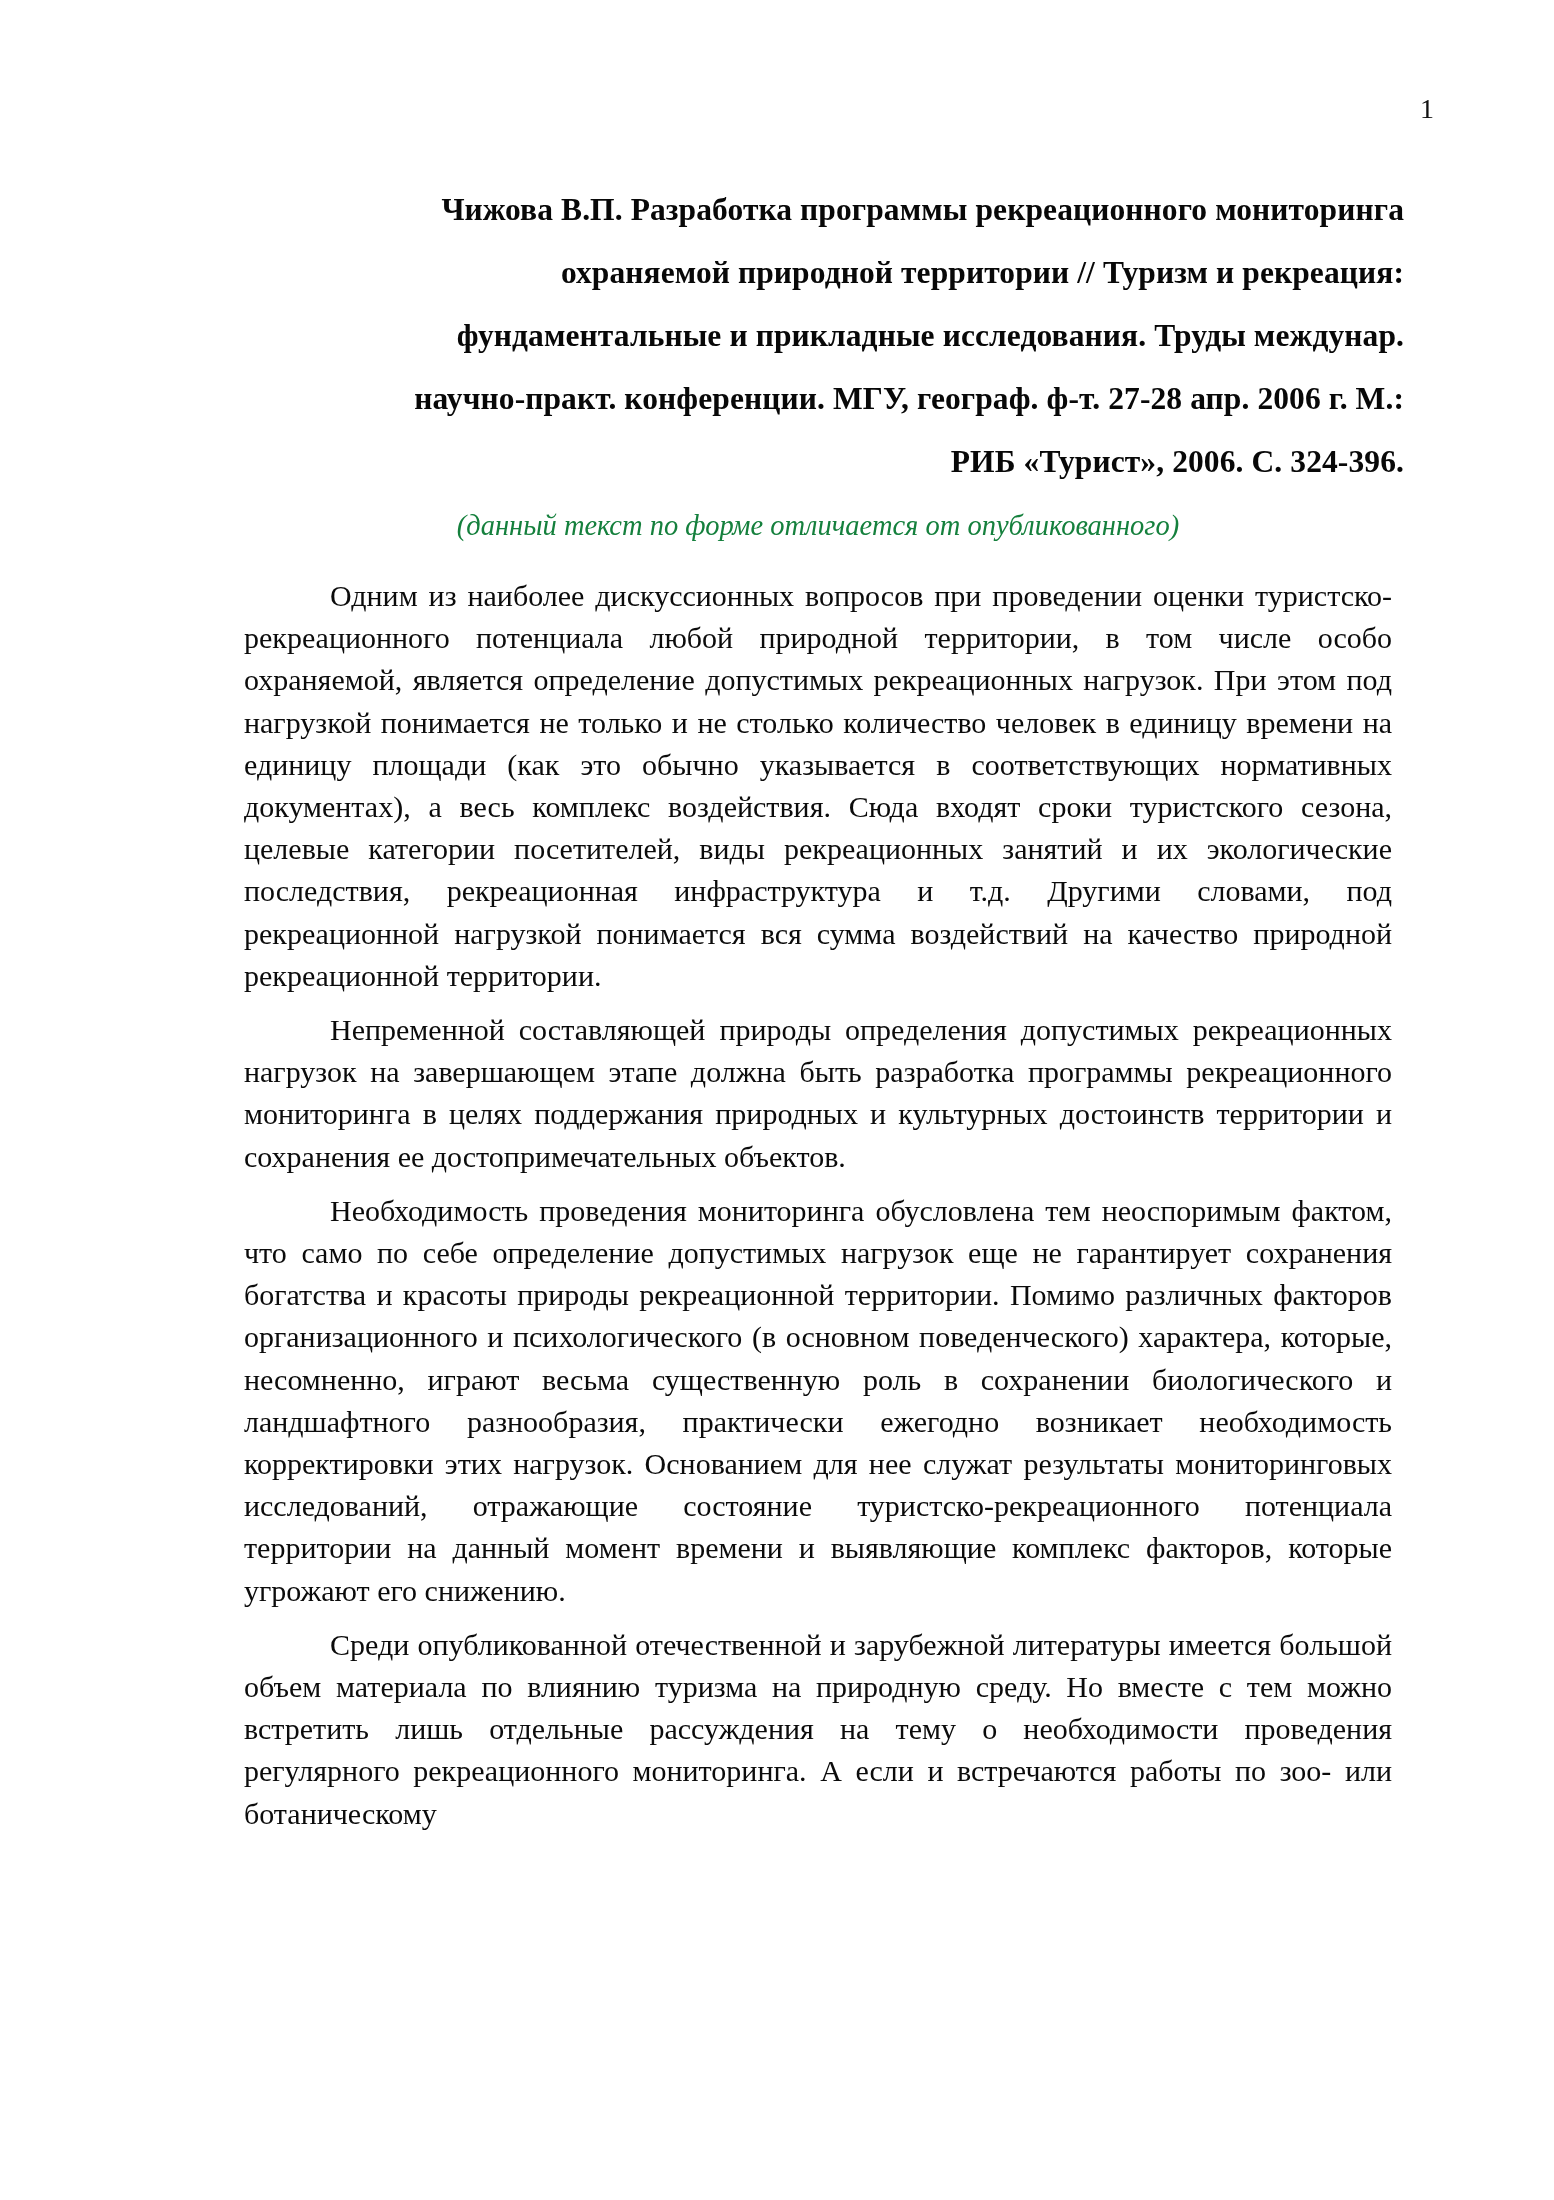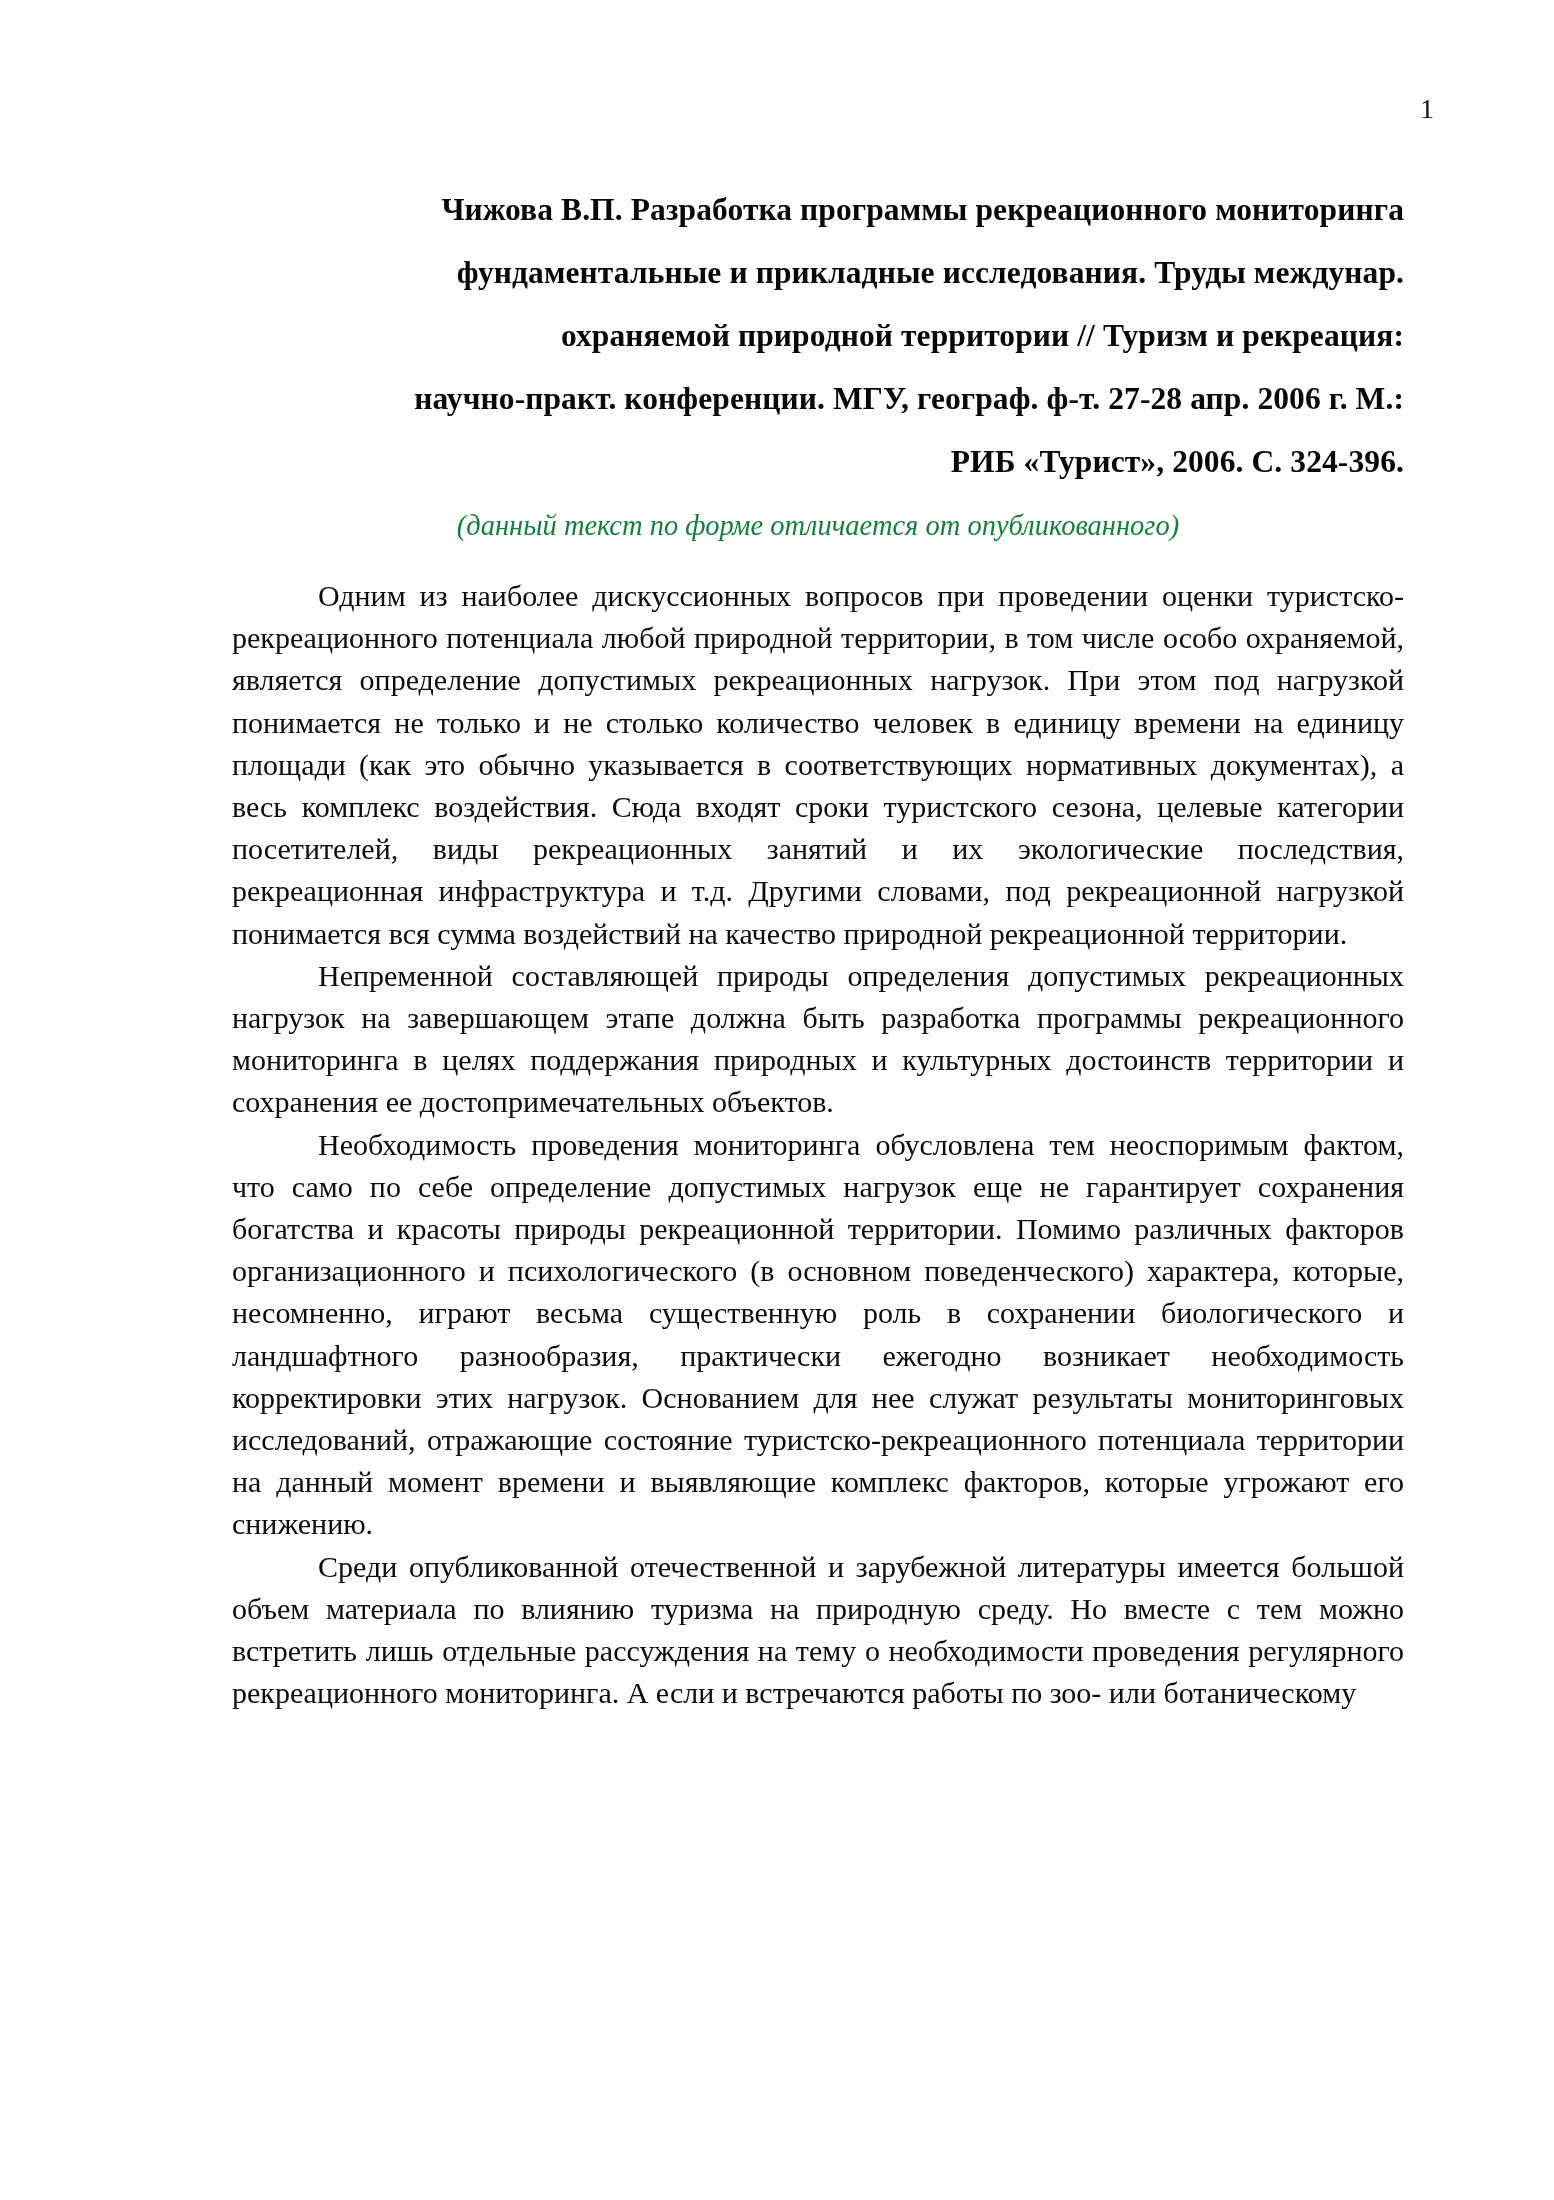--- a/index.html
+++ b/index.html
@@ -55,42 +55,42 @@
     line-height: 46px;
     margin: 10px 0 26px 0;
     color: #15803d;
   }
   .body-par {
     text-align: justify;
     text-justify: inter-word;
     font-size: 30px;
     line-height: 42.2px;
     text-indent: 86px;
-    margin: 0;
+    margin: 12px;
     color: #0b0b0b;
     hyphens: none;
     -webkit-hyphens: none;
   }
   .body-par + .body-par {
     margin-top: 0;
   }
 </style>
 </head>
 <body>
 
 <div class="page">
 
   <div class="page-number">1</div>
 
   <div class="content">
 
     <div class="doc-title">
       <span class="t-line">Чижова В.П. Разработка программы рекреационного мониторинга</span>
+      <span class="t-line">охраняемой природной территории // Туризм и рекреация:</span>
       <span class="t-line">фундаментальные и прикладные исследования. Труды междунар.</span>
-      <span class="t-line">охраняемой природной территории // Туризм и рекреация:</span>
       <span class="t-line">научно-практ. конференции.  МГУ, географ. ф-т. 27-28 апр. 2006 г. М.:</span>
       <span class="t-line">РИБ «Турист», 2006. С. 324-396.</span>
     </div>
 
     <div class="subtitle-note">(данный текст по форме отличается от опубликованного)</div>
 
     <p class="body-par">Одним из наиболее дискуссионных вопросов при проведении оценки туристско-рекреационного потенциала любой природной территории, в том числе особо охраняемой, является определение допустимых рекреационных нагрузок. При этом под нагрузкой понимается не только и не столько количество человек в единицу времени на единицу площади (как это обычно указывается в соответствующих нормативных документах), а весь комплекс воздействия. Сюда входят сроки туристского сезона, целевые категории посетителей, виды рекреационных занятий и их экологические последствия, рекреационная инфраструктура и т.д. Другими словами, под рекреационной нагрузкой понимается вся сумма воздействий на качество природной рекреационной территории.</p>
     <p class="body-par">Непременной составляющей природы определения допустимых рекреационных нагрузок на завершающем этапе должна быть разработка программы рекреационного мониторинга в целях поддержания природных и культурных достоинств территории и сохранения ее достопримечательных объектов.</p>
     <p class="body-par">Необходимость проведения мониторинга обусловлена тем неоспоримым фактом, что само по себе определение допустимых нагрузок еще не гарантирует сохранения богатства и красоты природы рекреационной территории. Помимо различных факторов организационного и психологического (в основном поведенческого) характера, которые, несомненно, играют весьма существенную роль в сохранении биологического и ландшафтного разнообразия, практически ежегодно возникает необходимость корректировки этих нагрузок. Основанием для нее служат результаты мониторинговых исследований, отражающие состояние туристско-рекреационного потенциала территории на данный момент времени и выявляющие комплекс факторов, которые угрожают его снижению.</p>
     <p class="body-par">Среди опубликованной отечественной и зарубежной литературы имеется большой объем материала по влиянию туризма на природную среду. Но вместе с тем можно встретить лишь отдельные рассуждения на тему о необходимости проведения регулярного рекреационного мониторинга. А если и встречаются работы по зоо- или ботаническому</p>

